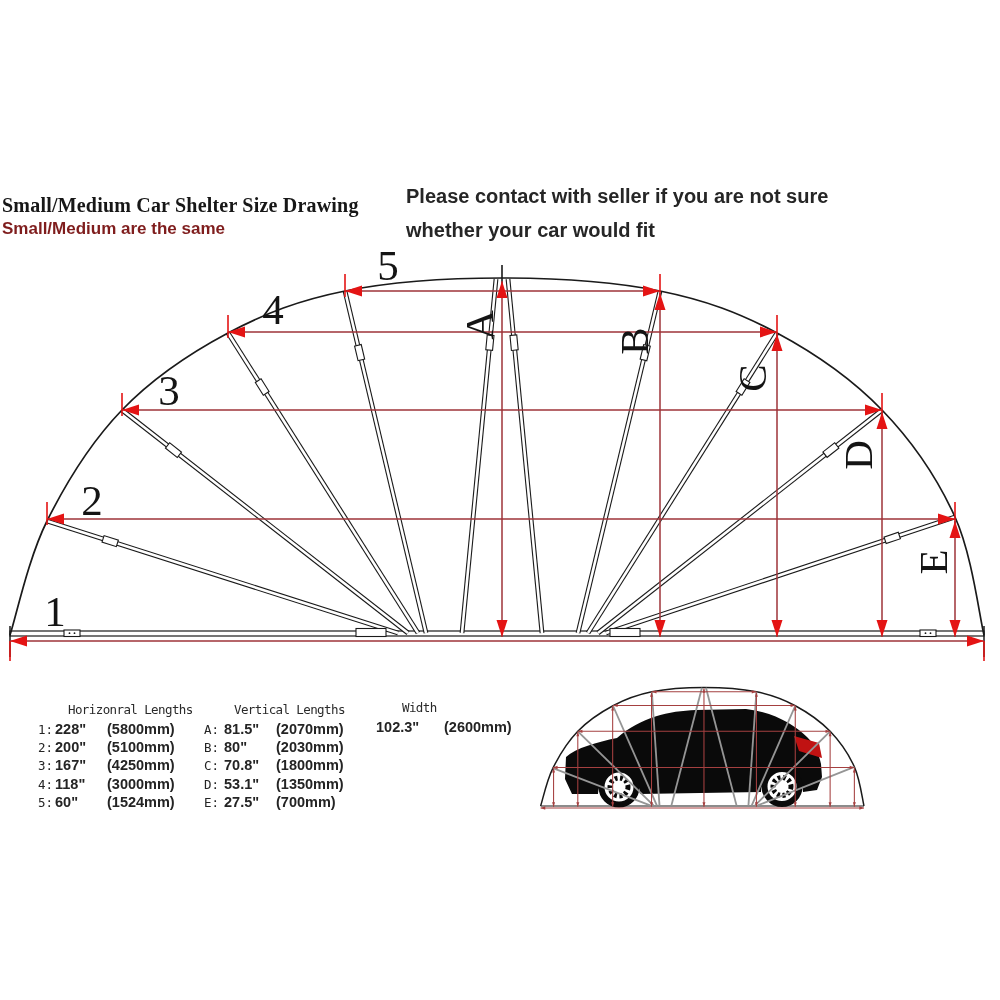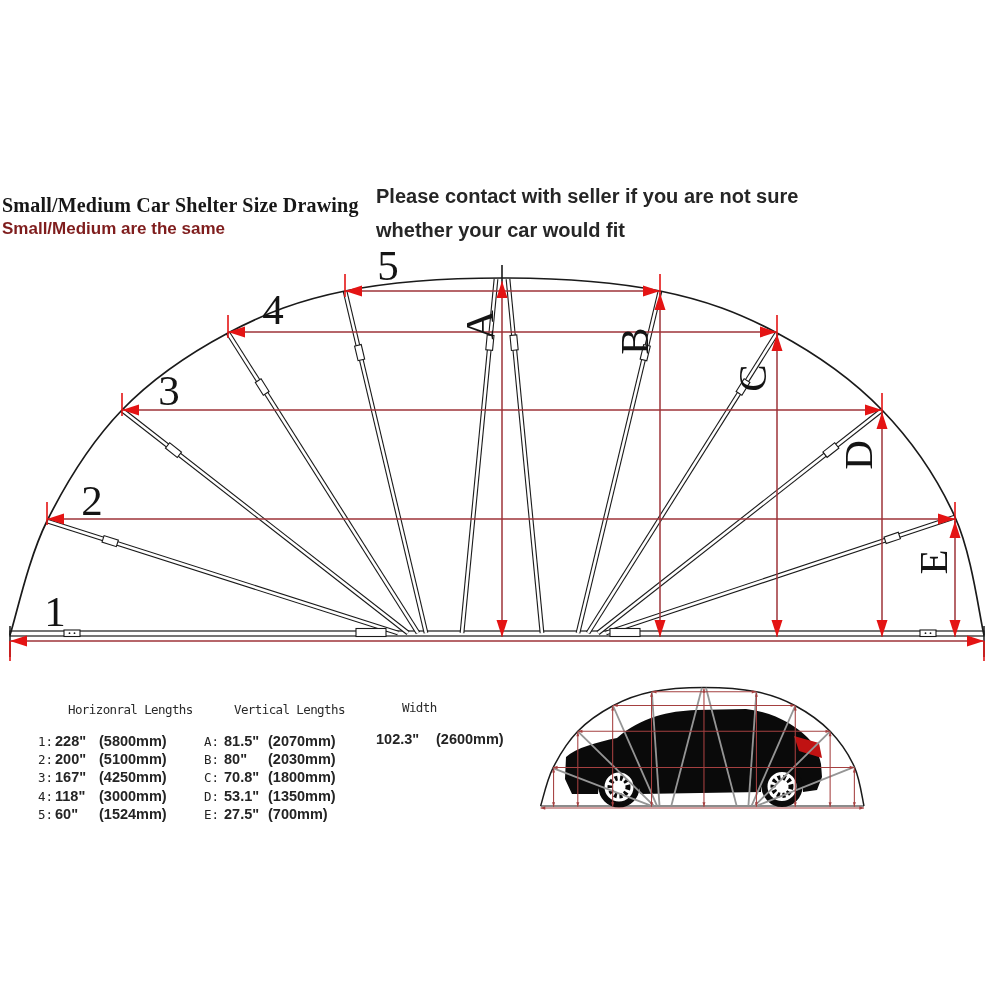--- a/index.html
+++ b/index.html
@@ -2,34 +2,34 @@
 <html><head>
 <meta charset="utf-8">
 <style>
   html,body{margin:0;padding:0;background:#ffffff;}
   body{width:1000px;height:1000px;position:relative;overflow:hidden;
        font-family:"Liberation Sans",sans-serif;color:#1a1a1a;}
   .abs{position:absolute;}
   #page-title{left:2px;top:194px;font-family:Liberation Serif, serif;
        font-weight:bold;font-size:20px;letter-spacing:.2px;color:#171717;}
   #page-subtitle{left:2px;top:219px;font-weight:bold;font-size:17px;color:#7f1d1d;}
-  .note{left:376px;font-weight:bold;font-size:20px;color:#262626;}
+  .note{left:406px;font-weight:bold;font-size:20px;color:#262626;}
   #note1{top:185px;} #note2{top:219px;}
   #dwg{left:0;top:0;}
   .tbl{position:absolute;color:#222;}
   .th{font-family:"DejaVu Sans Mono","Liberation Mono",monospace;font-size:12.5px;
-      letter-spacing:-0.6px;margin-bottom:16px;color:#2a2a2a;padding-left:30px;}
+      letter-spacing:-0.6px;margin-bottom:4px;color:#2a2a2a;padding-left:30px;}
   .tr{height:18.2px;display:flex;align-items:baseline;font-weight:bold;font-size:14.5px;
       font-family:"Liberation Sans",sans-serif;color:#242424;}
   .k{font-family:"DejaVu Sans Mono","Liberation Mono",monospace;font-weight:normal;
      font-size:12.5px;display:inline-block;}
   #tbl-h .k{width:17px;} #tbl-v .k{width:20px;}
   .i{display:inline-block;width:44px;}
   #tbl-w .i{width:60px;}
-  .m{display:inline-block;}
+  .m{display:inline-block;margin-left:8px;}
 </style>
 </head>
 <body>
 
 <div class="abs" id="page-title">Small/Medium Car Shelter Size Drawing</div>
 <div class="abs" id="page-subtitle">Small/Medium are the same</div>
 <div class="abs note" id="note1">Please contact with seller if you are not sure</div>
 <div class="abs note" id="note2">whether your car would fit</div>
 
 <svg id="dwg" class="abs" width="1000" height="1000" viewBox="0 0 1000 1000">

